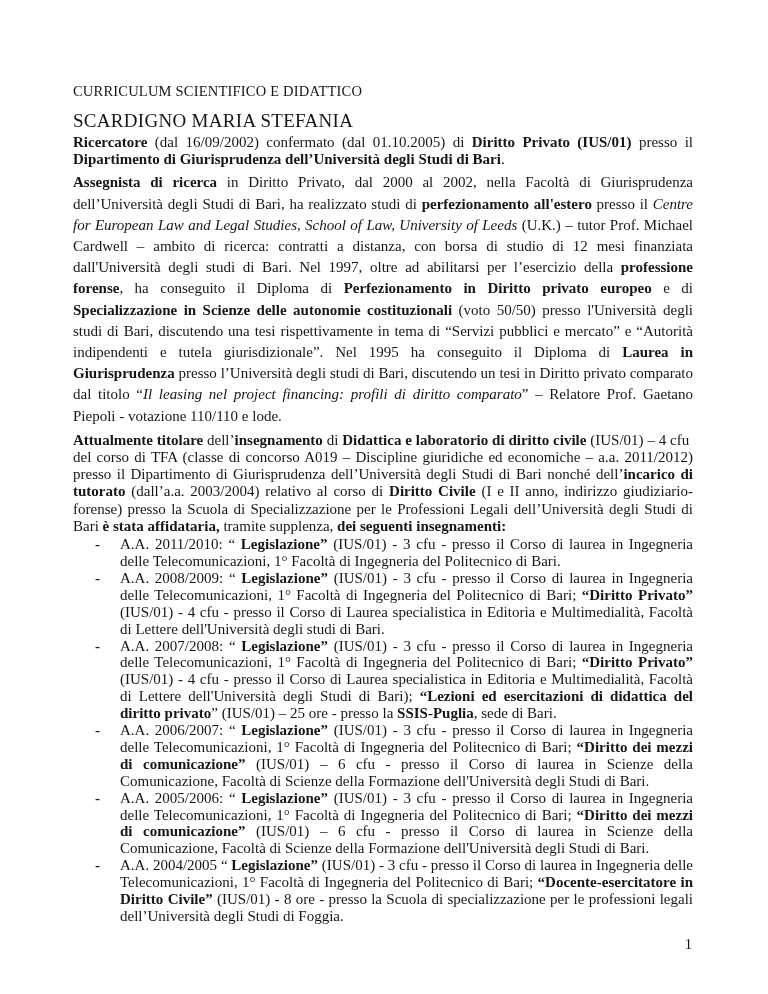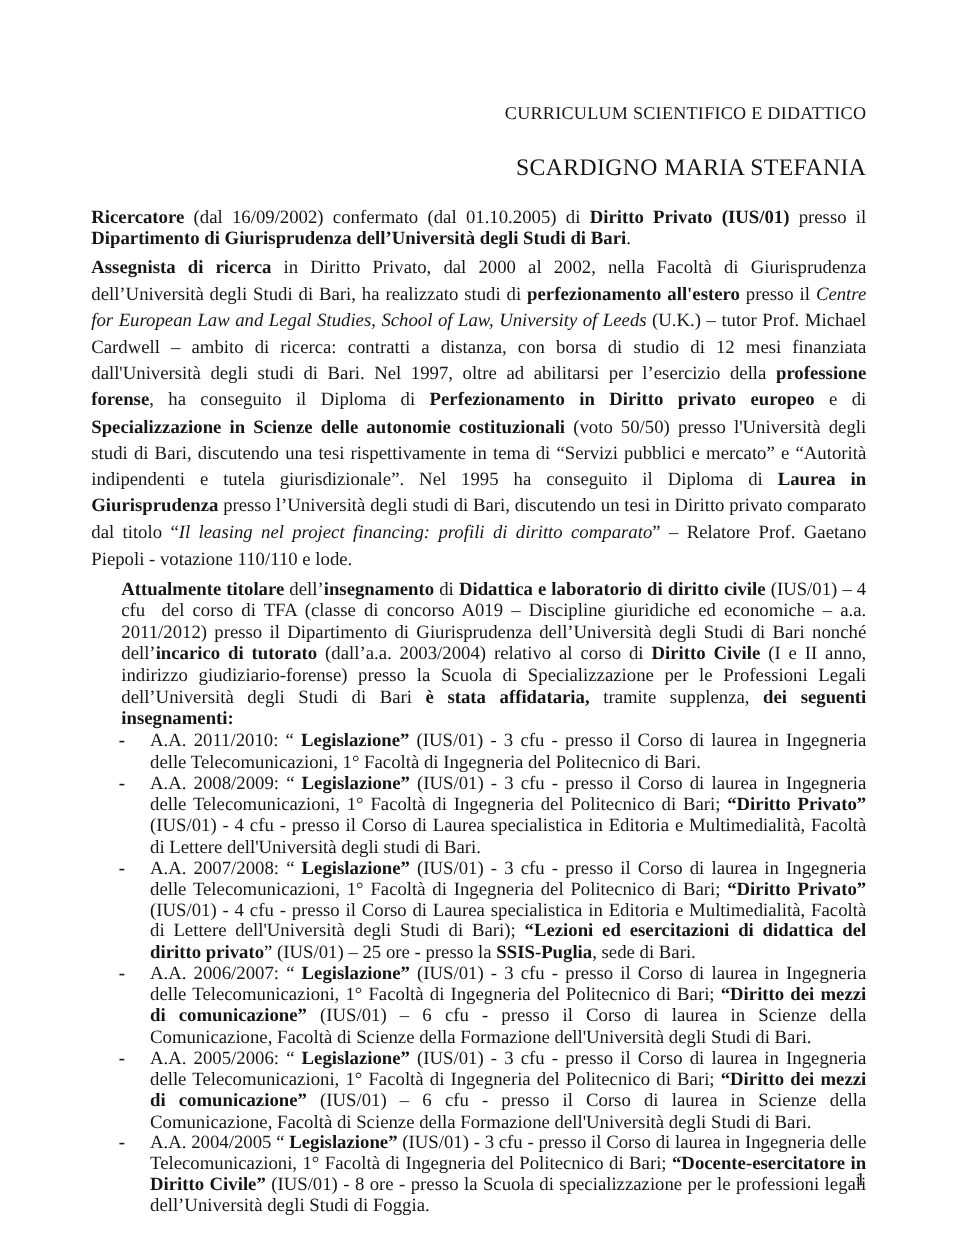--- a/index.html
+++ b/index.html
@@ -8,43 +8,43 @@
     width: 768px;
     height: 994px;
     background: #ffffff;
     color: #161616;
     font-family: "Liberation Serif", "DejaVu Serif", serif;
     overflow: hidden;
     box-sizing: border-box;
     padding: 82px 75px 0 73px;
   }
   .doc-title {
-    text-align: right;
+    text-align: left;
     font-size: 14.5px;
     line-height: 18px;
     letter-spacing: 0.2px;
     white-space: nowrap;
   }
   .doc-name {
-    text-align: right;
+    text-align: left;
     font-size: 19px;
     line-height: 23px;
-    margin-top: 23px;
+    margin-top: 9px;
     letter-spacing: 0.3px;
     white-space: nowrap;
   }
   .para {
     margin: 0;
     text-align: justify;
     font-size: 15px;
     color: #161616;
   }
-  .p1 { margin-top: 20px; line-height: 17.2px; }
+  .p1 { margin-top: 2px; line-height: 17.2px; }
   .p2 { margin-top: 4px; line-height: 21.2px; }
-  .p3 { margin-top: 5px;  line-height: 17.2px; margin-left: 24px; }
+  .p3 { margin-top: 5px;  line-height: 17.2px; }
   .list { margin-top: 1px; }
   .list-item {
     position: relative;
     padding-left: 47px;
     text-align: justify;
     font-size: 15px;
     line-height: 16.9px;
   }
   .bullet {
     position: absolute;

